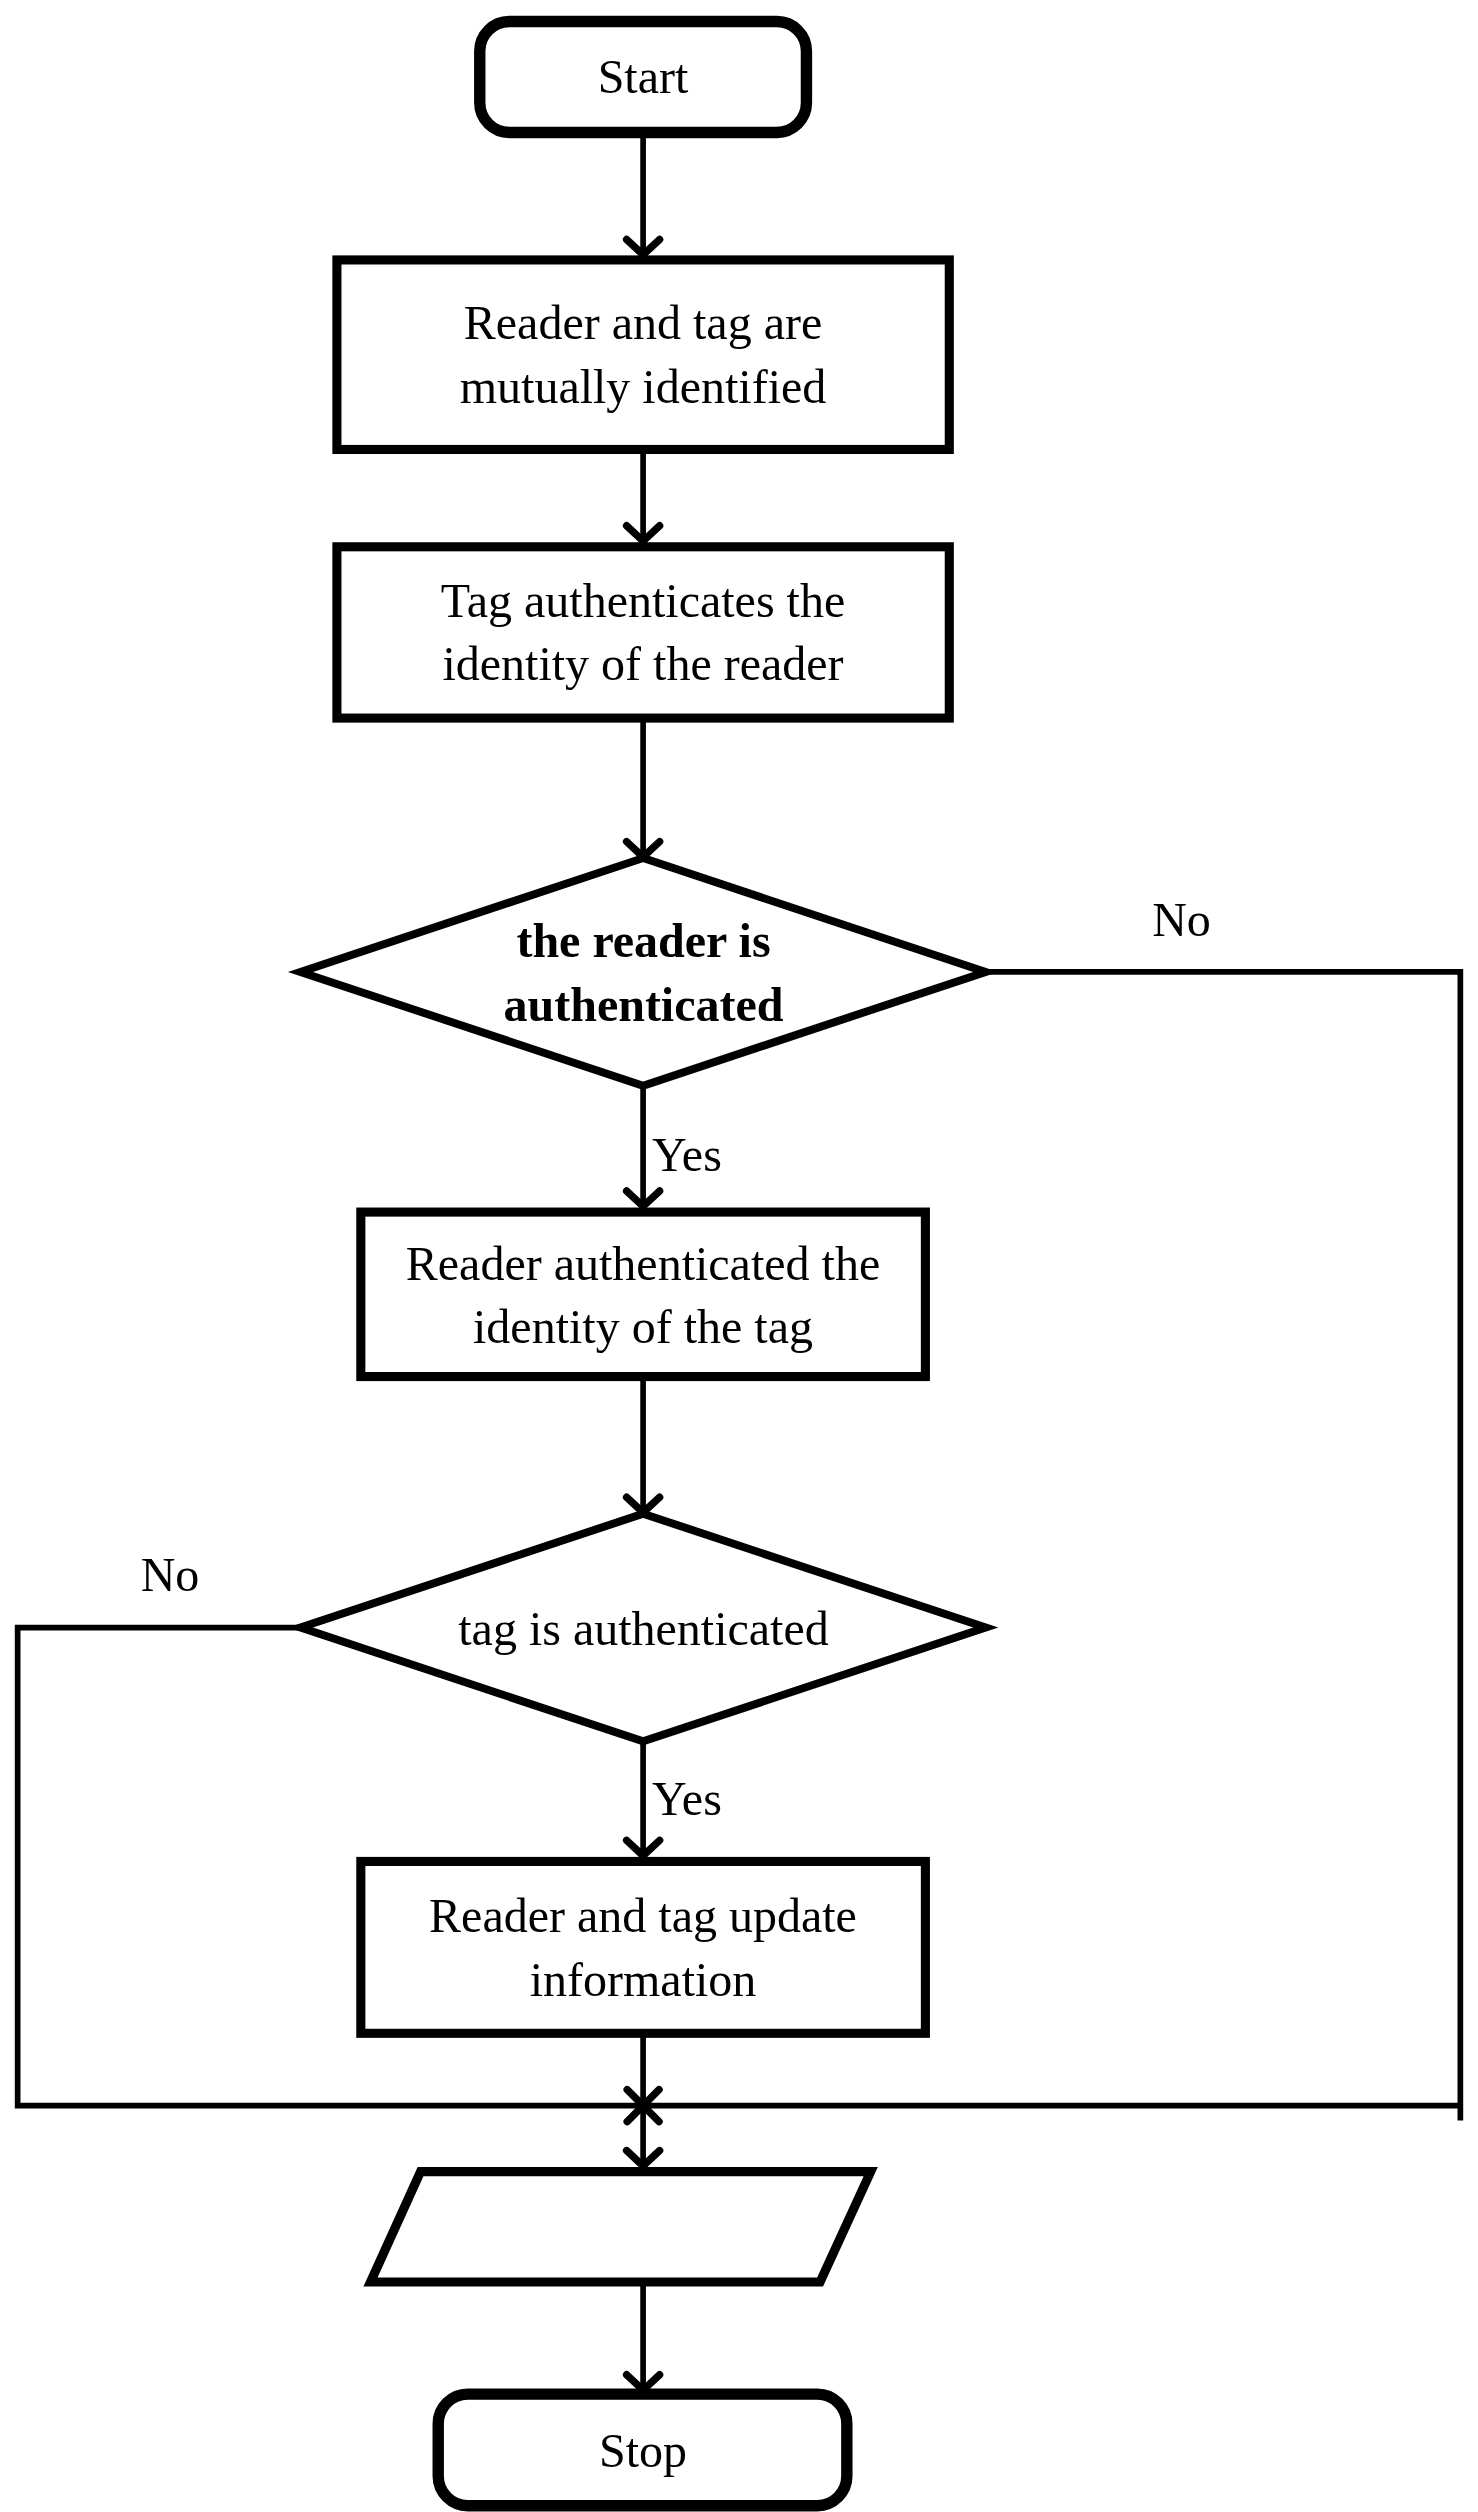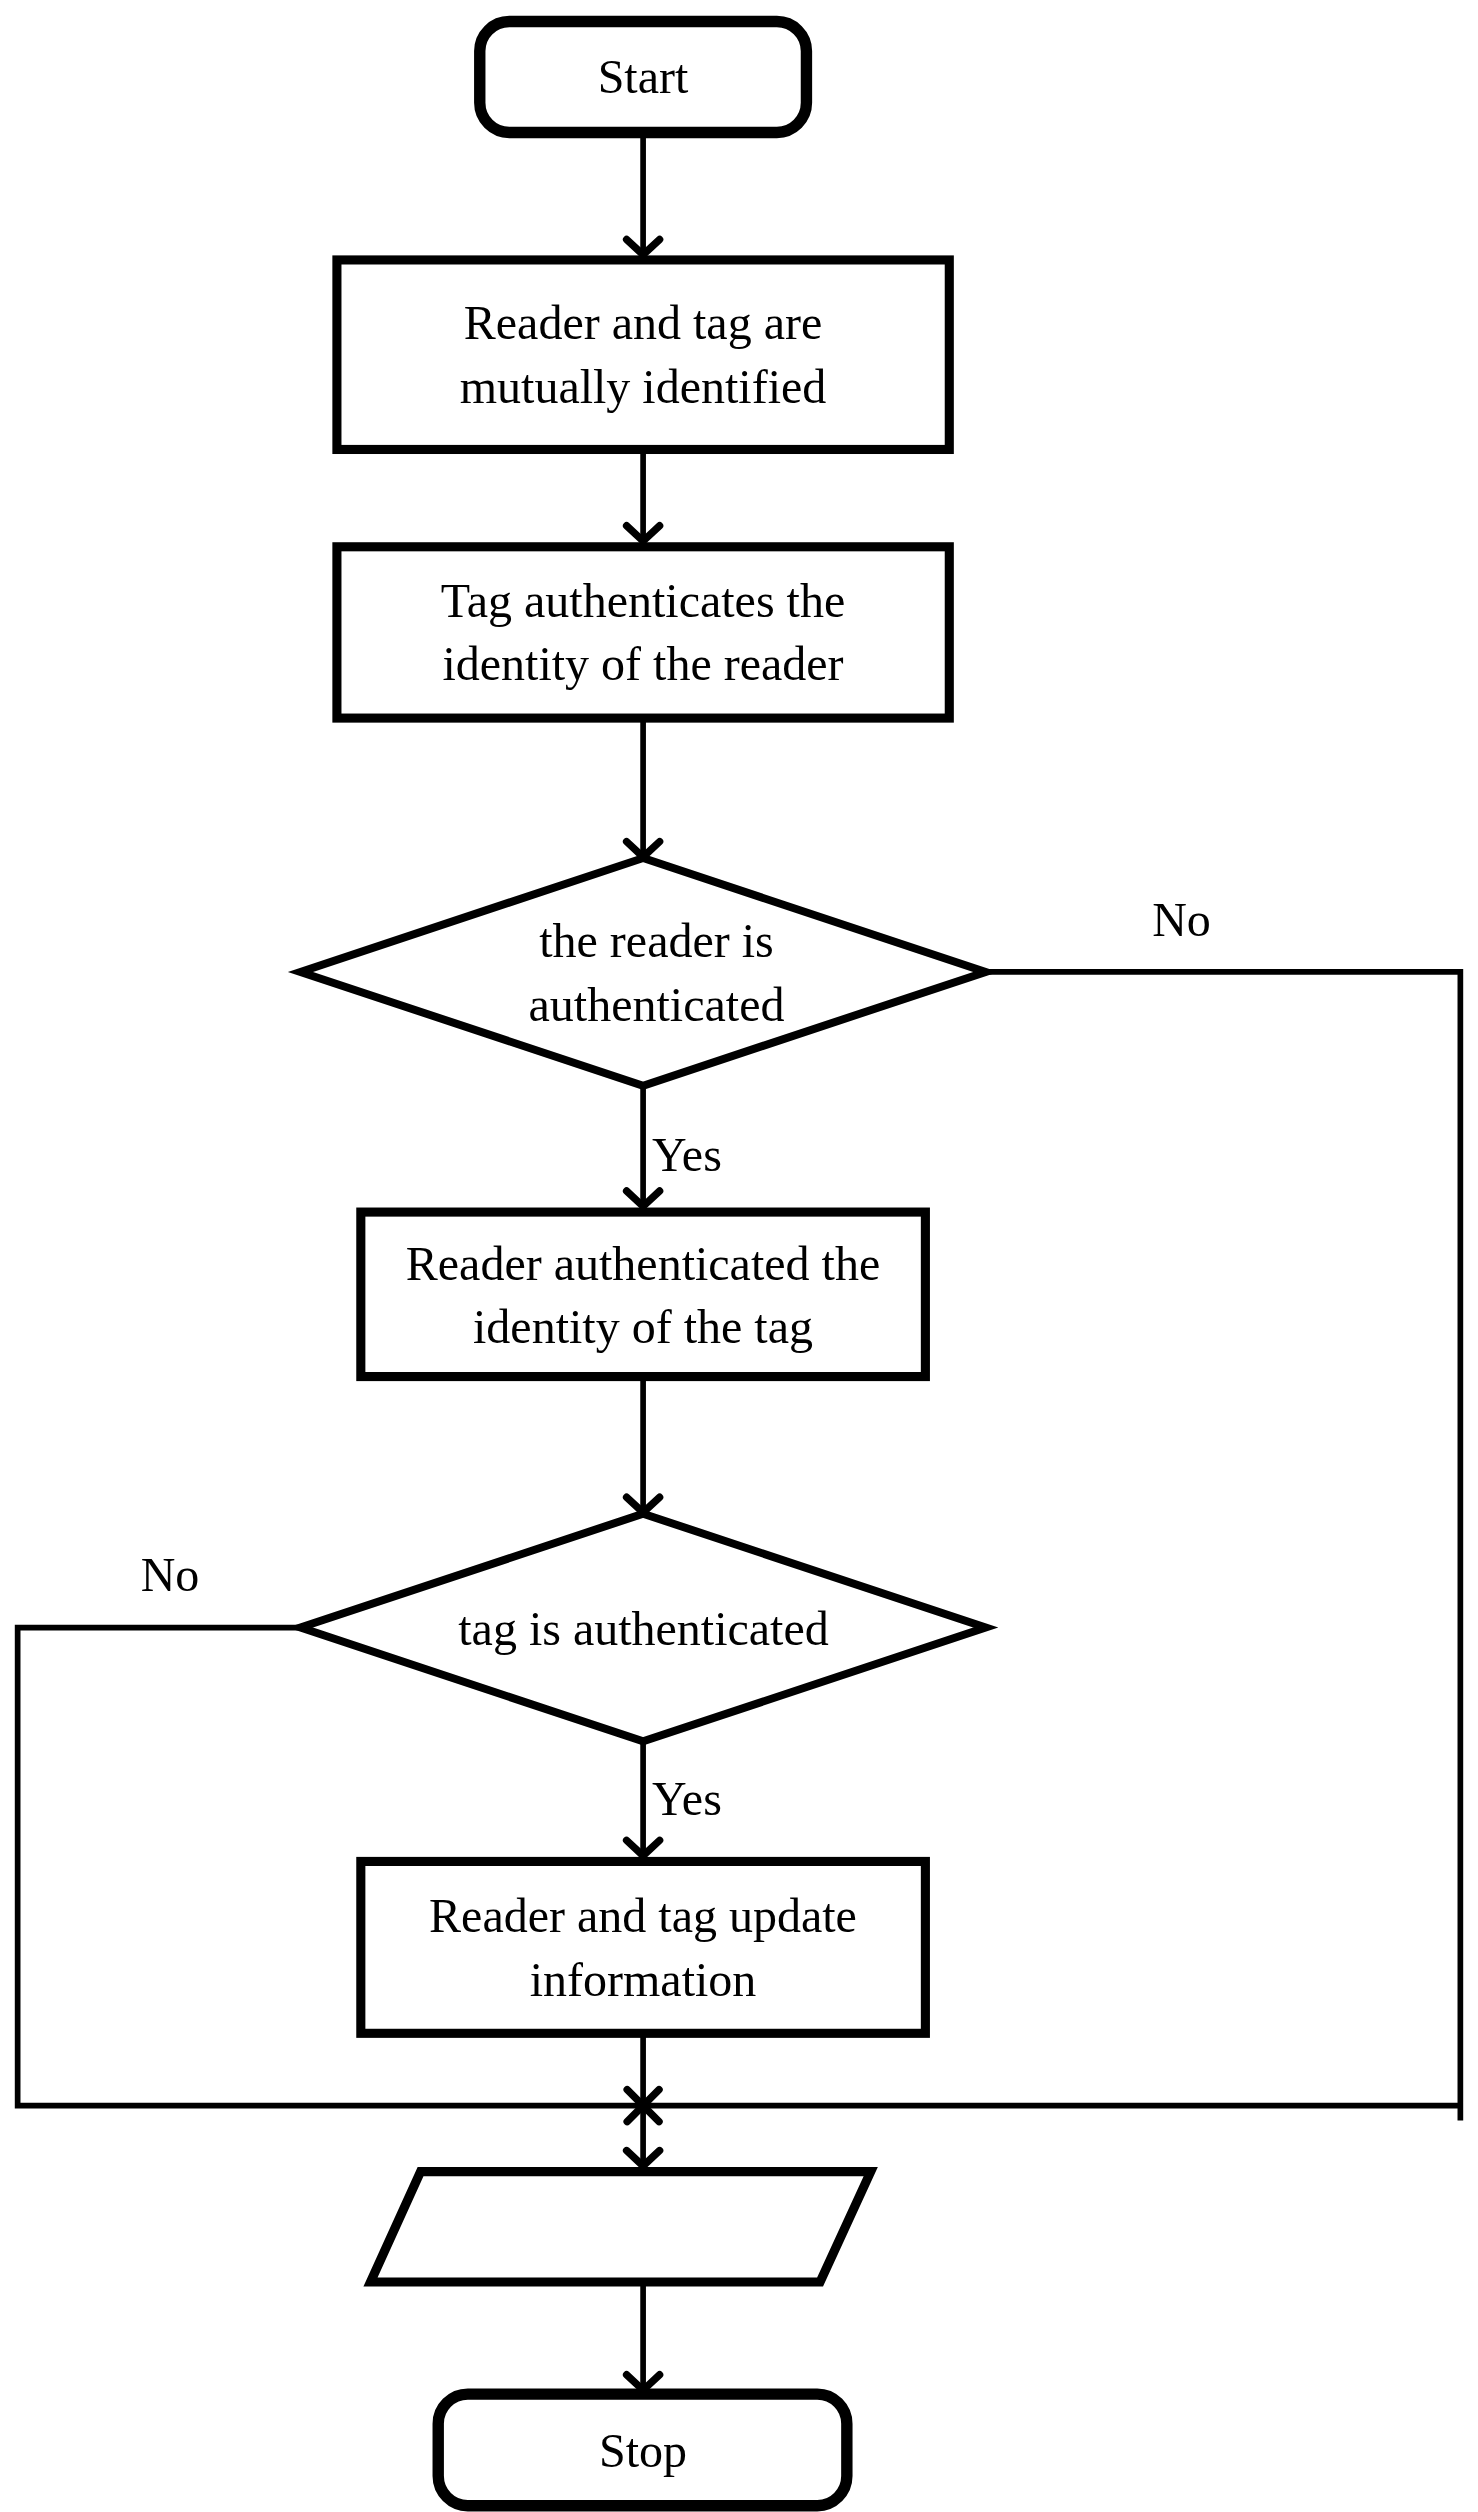--- a/index.html
+++ b/index.html
@@ -104,21 +104,21 @@
   </svg>
 
   <div class="label" style="left:474px; top:4.6px; width:338px; height:122px;">Start</div>
 
   <div class="label" style="left:332px; top:244px; width:622px; height:199px;">Reader and tag are
 mutually identified</div>
 
   <div class="label" style="left:332px; top:531px; width:622px; height:180px;">Tag authenticates the
 identity of the reader</div>
 
-  <div class="label" style="left:372px; top:876px; width:569px; height:171px;">the reader is
+  <div class="label" style="left:359px; top:876px; width:569px; height:171px;font-weight:bold;">the reader is
 authenticated</div>
 
   <div class="label edge" style="left:652px; top:1110px; width:148px; height:68px;">Yes</div>
 
   <div class="label edge-center" style="left:1116px; top:873px; width:131px; height:71px;">No</div>
 
   <div class="label" style="left:356px; top:1197px; width:574px; height:174px;">Reader authenticated the
 identity of the tag</div>
 
   <div class="label" style="left:359px; top:1533px; width:569px; height:169px;">tag is authenticated</div>

